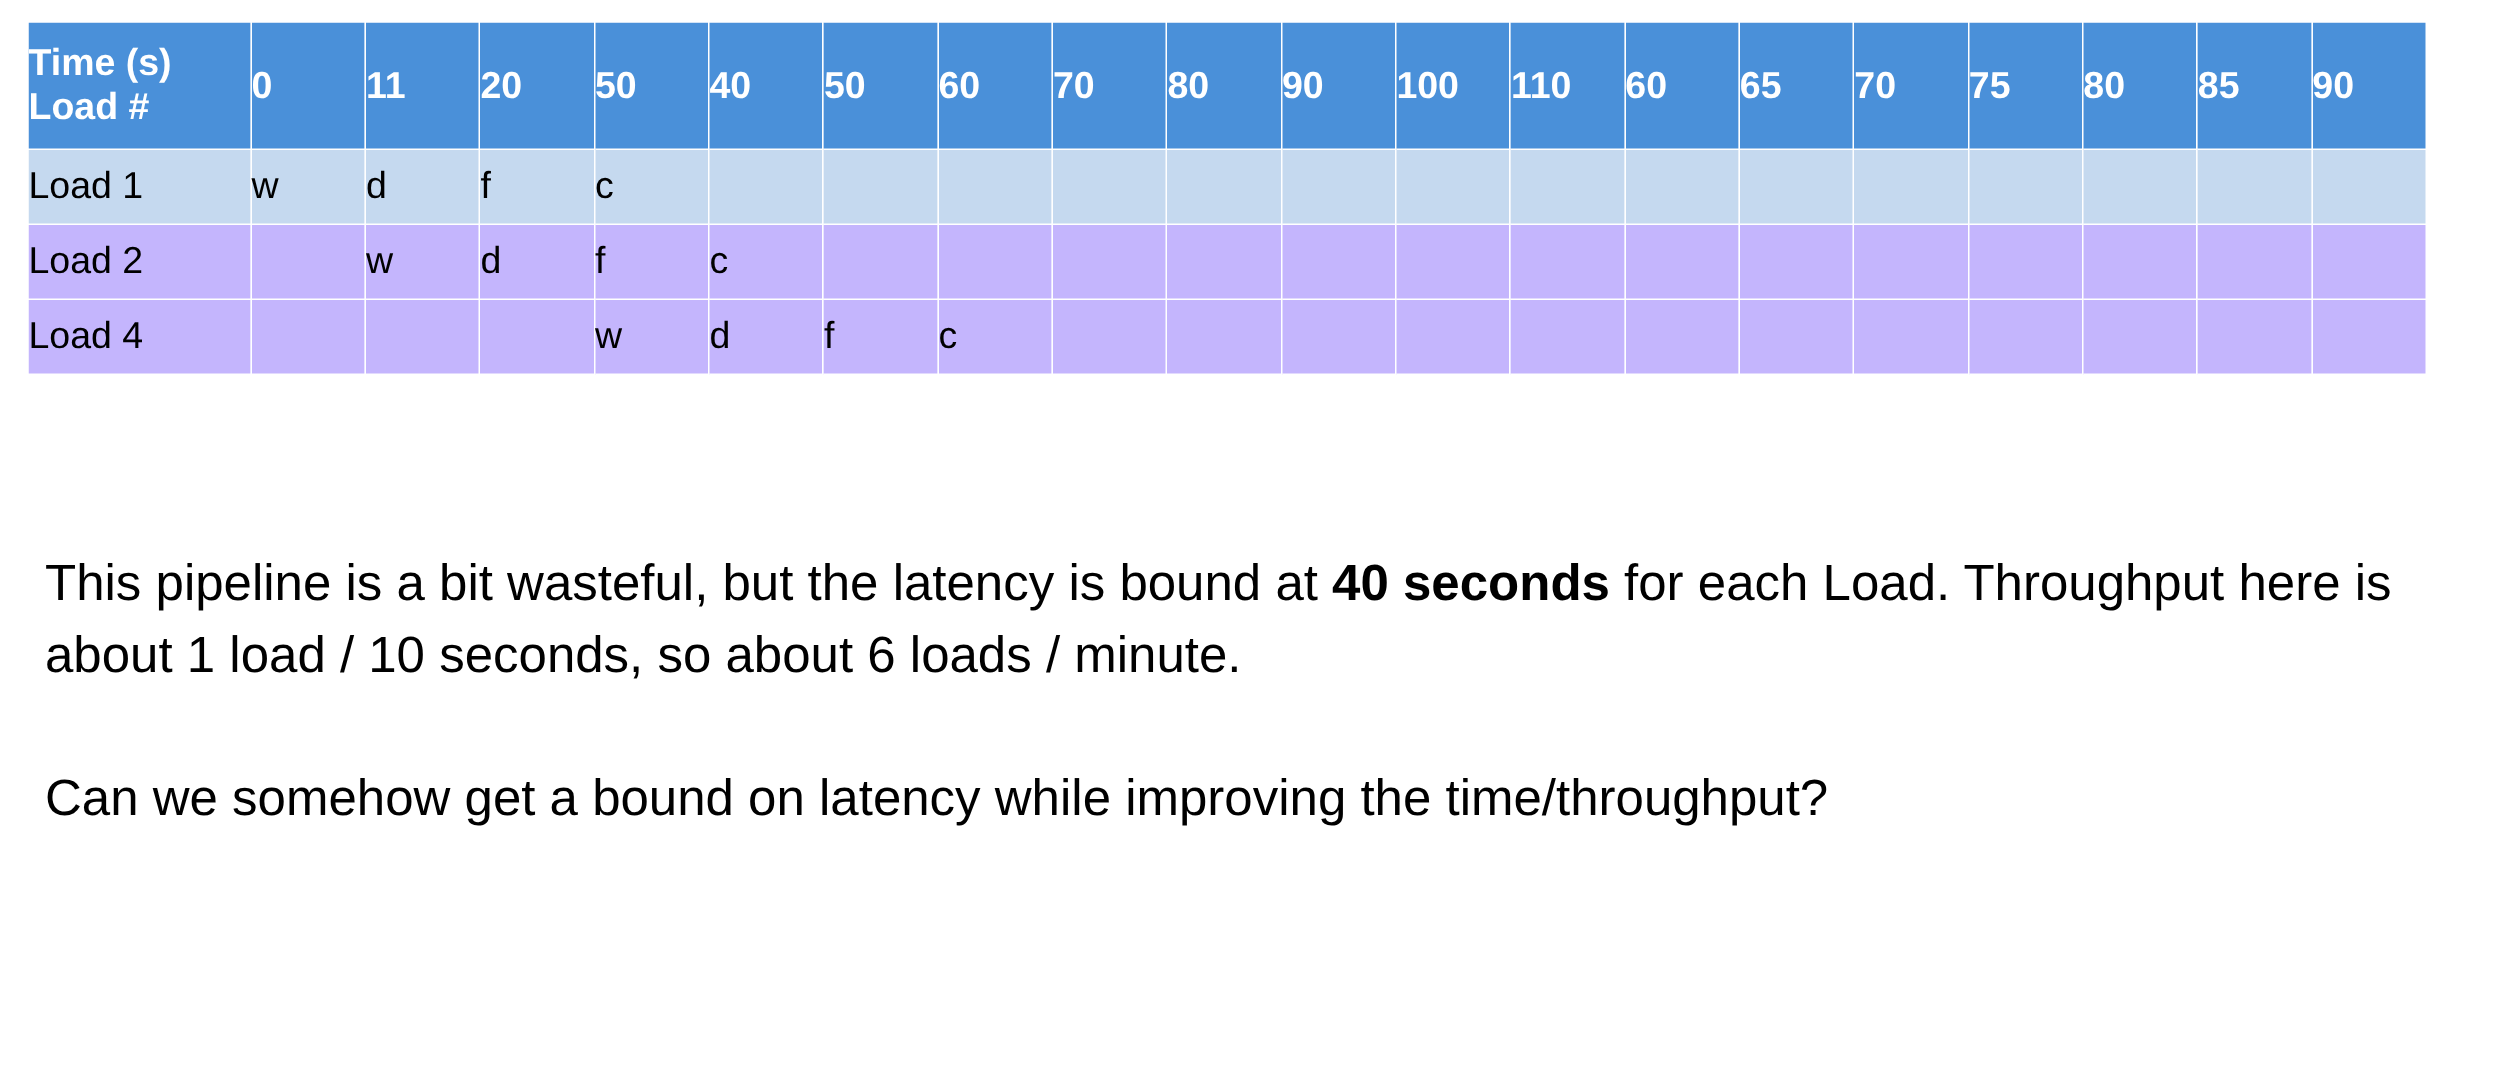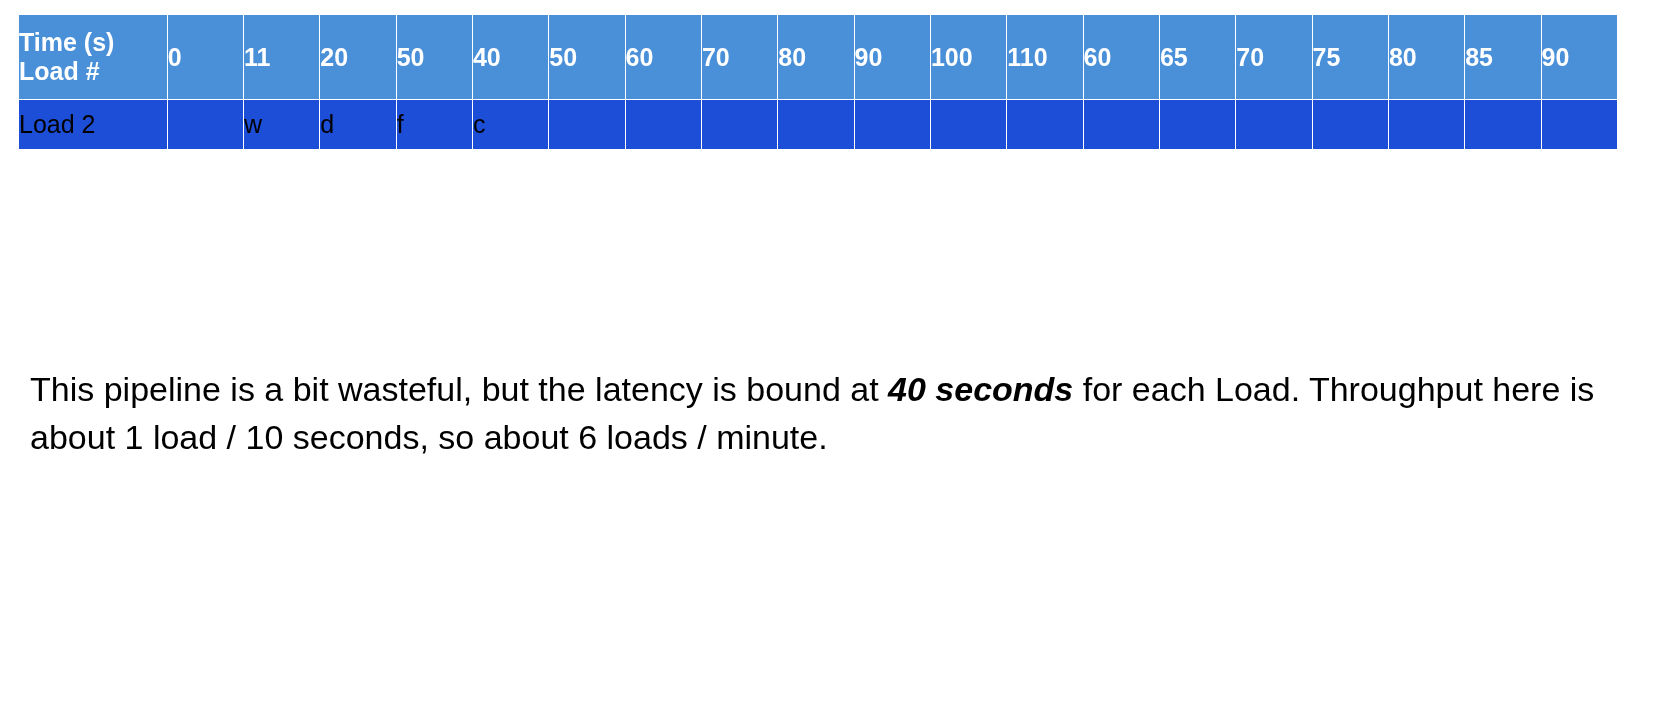--- a/index.html
+++ b/index.html
@@ -70,21 +70,21 @@
     color: #000000;
   }
   td.cell {
     font-size: 25px;
     text-align: left;
     padding-left: 11px;
     height: 49px;
     color: #000000;
   }
   tr.band-a td { background: #c5d9ef; }
-  tr.band-b td { background: #1d4ed8; }
+  tr.band-b td { background: #c4b5fd; }
 
   .pencil {
     display: inline-block;
     margin-left: 10px;
     font-size: 17px;
     color: #6d89a8;
     transform: translateY(-3px);
   }
 
   
@@ -94,21 +94,21 @@
     top: 365px;
     width: 1600px;
   }
   .para {
     font-size: 34px;
     line-height: 1.42;
     color: #000000;
     margin: 0;
   }
   .para.gap { margin-top: 46px; }
-  .para b { font-weight: bold; font-style: italic; }
+  .para b { font-weight: bold; }
 </style>
 </head>
 <body>
 
 <div class="slide">
 
   <div class="table-wrap">
     <table class="pipeline">
       <colgroup>
         <col style="width:148px">
@@ -151,43 +151,88 @@
           <th class="timehdr">60</th>
           <th class="timehdr">65</th>
           <th class="timehdr">70</th>
           <th class="timehdr">75</th>
           <th class="timehdr">80</th>
           <th class="timehdr">85</th>
           <th class="timehdr">90</th>
         </tr>
       </thead>
       <tbody>
-        <tr class="band-b">
-          <td class="rowlabel">Load 2</td>
-          <td class="cell"></td>
+        <tr class="band-a">
+          <td class="rowlabel">Load 1</td>
           <td class="cell">w</td>
           <td class="cell">d</td>
           <td class="cell">f</td>
           <td class="cell">c</td>
           <td class="cell"></td>
           <td class="cell"></td>
           <td class="cell"></td>
           <td class="cell"></td>
           <td class="cell"></td>
           <td class="cell"></td>
           <td class="cell"></td>
           <td class="cell"></td>
           <td class="cell"></td>
           <td class="cell"></td>
           <td class="cell"></td>
           <td class="cell"></td>
           <td class="cell"></td>
           <td class="cell"></td>
+          <td class="cell"></td>
+        </tr>
+        <tr class="band-b">
+          <td class="rowlabel">Load 2</td>
+          <td class="cell"></td>
+          <td class="cell">w</td>
+          <td class="cell">d</td>
+          <td class="cell">f</td>
+          <td class="cell">c</td>
+          <td class="cell"></td>
+          <td class="cell"></td>
+          <td class="cell"></td>
+          <td class="cell"></td>
+          <td class="cell"></td>
+          <td class="cell"></td>
+          <td class="cell"></td>
+          <td class="cell"></td>
+          <td class="cell"></td>
+          <td class="cell"></td>
+          <td class="cell"></td>
+          <td class="cell"></td>
+          <td class="cell"></td>
+          <td class="cell"></td>
+        </tr>
+        <tr class="band-b">
+          <td class="rowlabel">Load 4</td>
+          <td class="cell"></td>
+          <td class="cell"></td>
+          <td class="cell"></td>
+          <td class="cell">w</td>
+          <td class="cell">d</td>
+          <td class="cell">f</td>
+          <td class="cell">c</td>
+          <td class="cell"></td>
+          <td class="cell"></td>
+          <td class="cell"></td>
+          <td class="cell"></td>
+          <td class="cell"></td>
+          <td class="cell"></td>
+          <td class="cell"></td>
+          <td class="cell"></td>
+          <td class="cell"></td>
+          <td class="cell"></td>
+          <td class="cell"></td>
+          <td class="cell"></td>
         </tr>
       </tbody>
     </table>
   </div>
 
   <div class="paras">
     <p class="para"><span>This pipeline is a bit wasteful, but the latency is bound at </span><b>40 seconds</b><span> for each Load. Throughput here is about 1 load / 10 seconds, so about 6 loads / minute.</span></p>
+    <p class="para gap">Can we somehow get a bound on latency while improving the time/throughput?</p>
   </div>
 
 </div>
 
 </body></html>

